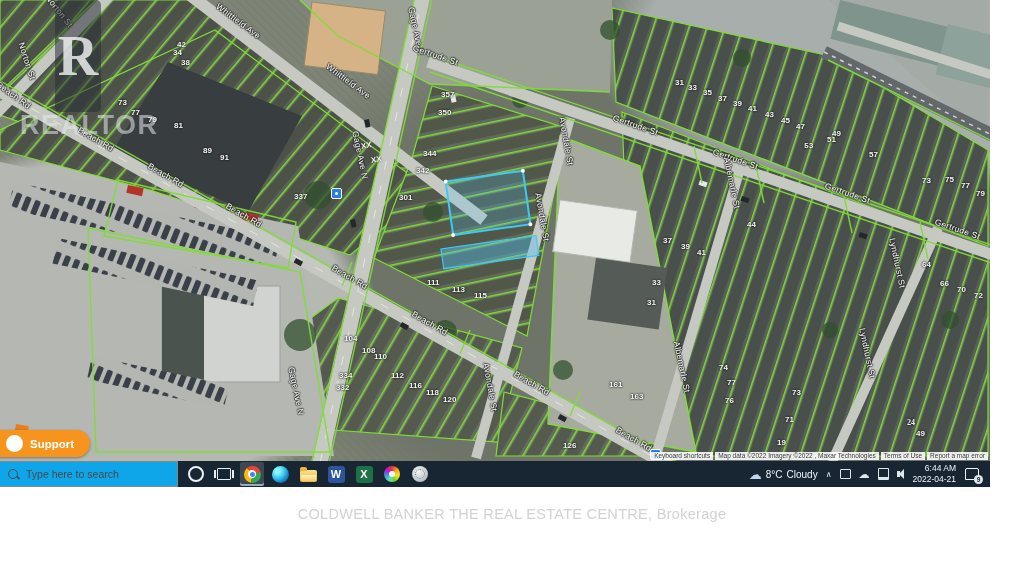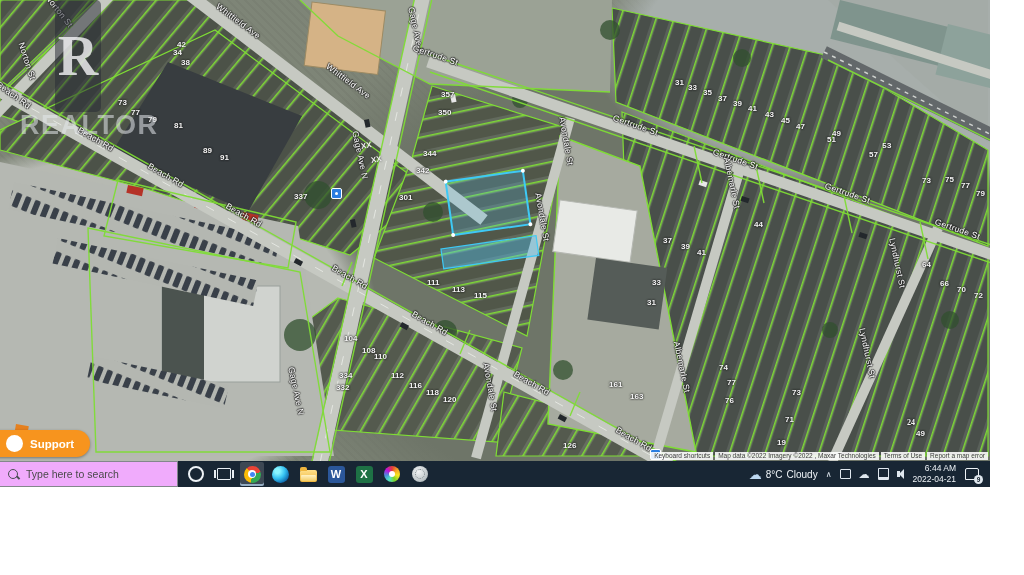--- a/index.html
+++ b/index.html
@@ -45,21 +45,21 @@
   
   .support-btn{position:absolute;left:-14px;top:430px;height:27px;border-radius:14px;
     background:#f7941e;display:flex;align-items:center;gap:7px;padding:0 16px 0 20px;
     box-shadow:0 1px 3px rgba(0,0,0,.35);}
   .support-circle{width:17px;height:17px;border-radius:50%;background:#fff;}
   .support-label{color:#fff;font-weight:bold;font-size:11.5px;}
 
   
   .taskbar{position:absolute;left:0;top:461px;width:990px;height:26px;background:#182634;
     display:flex;align-items:stretch;}
-  .search-box{width:178px;background:#f0abfc;border:1px solid #83878c;border-left:none;
+  .search-box{width:178px;background:#0ea5e9;border:1px solid #83878c;border-left:none;
     display:flex;align-items:center;gap:6px;padding-left:8px;box-sizing:border-box;}
   .mag{position:relative;width:8px;height:8px;border:1.4px solid #4a4f54;border-radius:50%;flex:none;}
   .mag::after{content:'';position:absolute;left:7px;top:7px;width:1.6px;height:4px;background:#4a4f54;
     transform:rotate(-45deg);transform-origin:top left;}
   .search-box input{border:0;outline:0;background:transparent;font-size:10.5px;color:#333;width:135px;
     font-family:"Liberation Sans",sans-serif;}
   .search-box input::placeholder{color:#4a4a4a;}
   .tb-icons{display:flex;align-items:center;gap:4px;padding-left:6px;}
   .tbtn{width:24px;height:24px;display:flex;align-items:center;justify-content:center;
     border-radius:2px;position:relative;}
@@ -327,39 +327,39 @@
         <div class="parcel-number" style="left: 688px; top: 83px;">33</div>
         <div class="parcel-number" style="left: 703px; top: 88px;">35</div>
         <div class="parcel-number" style="left: 718px; top: 94px;">37</div>
         <div class="parcel-number" style="left: 733px; top: 99px;">39</div>
         <div class="parcel-number" style="left: 748px; top: 104px;">41</div>
         <div class="parcel-number" style="left: 765px; top: 110px;">43</div>
         <div class="parcel-number" style="left: 781px; top: 116px;">45</div>
         <div class="parcel-number" style="left: 796px; top: 122px;">47</div>
         <div class="parcel-number" style="left: 812px; top: 129px; margin-left: 20px;">49</div>
         <div class="parcel-number" style="left: 827px; top: 135px;">51</div>
-        <div class="parcel-number" style="left: 882px; top: 141px; font-family: Liberation Mono, monospace;">53</div>
+        <div class="parcel-number" style="left: 804px; top: 141px; font-family: Liberation Mono, monospace;">53</div>
         <div class="parcel-number" style="left: 869px; top: 150px;">57</div>
         <div class="parcel-number" style="left: 922px; top: 176px;">73</div>
         <div class="parcel-number" style="left: 945px; top: 175px;">75</div>
         <div class="parcel-number" style="left: 961px; top: 181px;">77</div>
         <div class="parcel-number" style="left: 976px; top: 189px;">79</div>
         <div class="parcel-number" style="left: 922px; top: 260px;">64</div>
         <div class="parcel-number" style="left: 940px; top: 279px;">66</div>
         <div class="parcel-number" style="left: 957px; top: 285px;">70</div>
         <div class="parcel-number" style="left: 974px; top: 291px;">72</div>
         <div class="parcel-number" style="left: 792px; top: 388px;">73</div>
         <div class="parcel-number" style="left: 785px; top: 415px;">71</div>
         <div class="parcel-number" style="left: 777px; top: 438px;">19</div>
         <div class="parcel-number" style="left: 719px; top: 363px;">74</div>
         <div class="parcel-number" style="left: 727px; top: 378px;">77</div>
         <div class="parcel-number" style="left: 725px; top: 396px;">76</div>
         <div class="parcel-number" style="left: 907px; top: 418px; font-family: Liberation Serif, serif;">24</div>
         <div class="parcel-number" style="left: 916px; top: 429px;">49</div>
-        <div class="parcel-number" style="left: 747px; top: 220px; margin-left: 7px;">44</div>
+        <div class="parcel-number" style="left: 747px; top: 220px;">44</div>
         <div class="parcel-number" style="left: 663px; top: 236px;">37</div>
         <div class="parcel-number" style="left: 681px; top: 242px;">39</div>
         <div class="parcel-number" style="left: 697px; top: 248px;">41</div>
         <div class="parcel-number" style="left: 563px; top: 441px;">126</div>
       </div>
     <div id="survey-marks">
         <div class="survey-mark" style="left: 361px; top: 141px; transform: rotate(-10deg);">XX</div>
         <div class="survey-mark" style="left: 371px; top: 155px; transform: rotate(-10deg);">XX</div>
       </div>
     <div id="transit-stops">
@@ -436,13 +436,14 @@
         <div>6:44 AM</div>
         <div>2022-04-21</div>
       </div>
       <div class="action-center">
         <div class="ac-bubble"></div>
         <span class="badge">9</span>
       </div>
     </div>
   </div>
 
+  <div class="brokerage">COLDWELL BANKER THE REAL ESTATE CENTRE, Brokerage</div>
 </div>
 
 </body></html>

